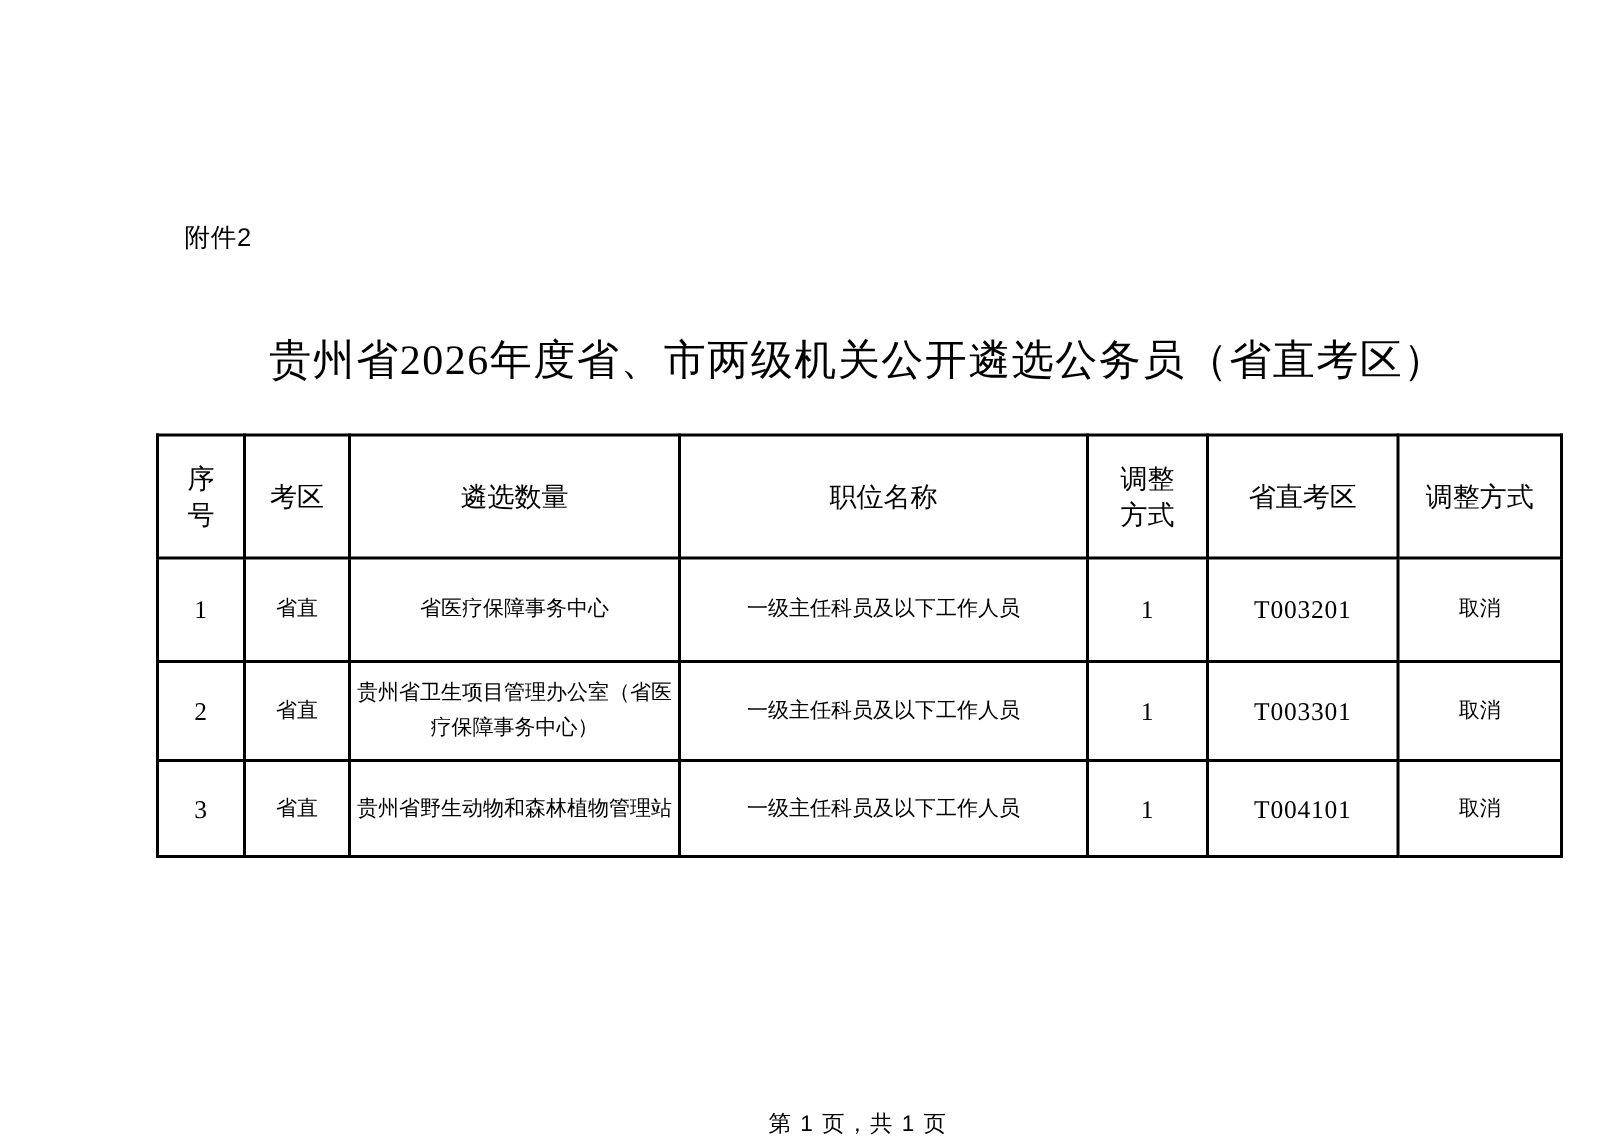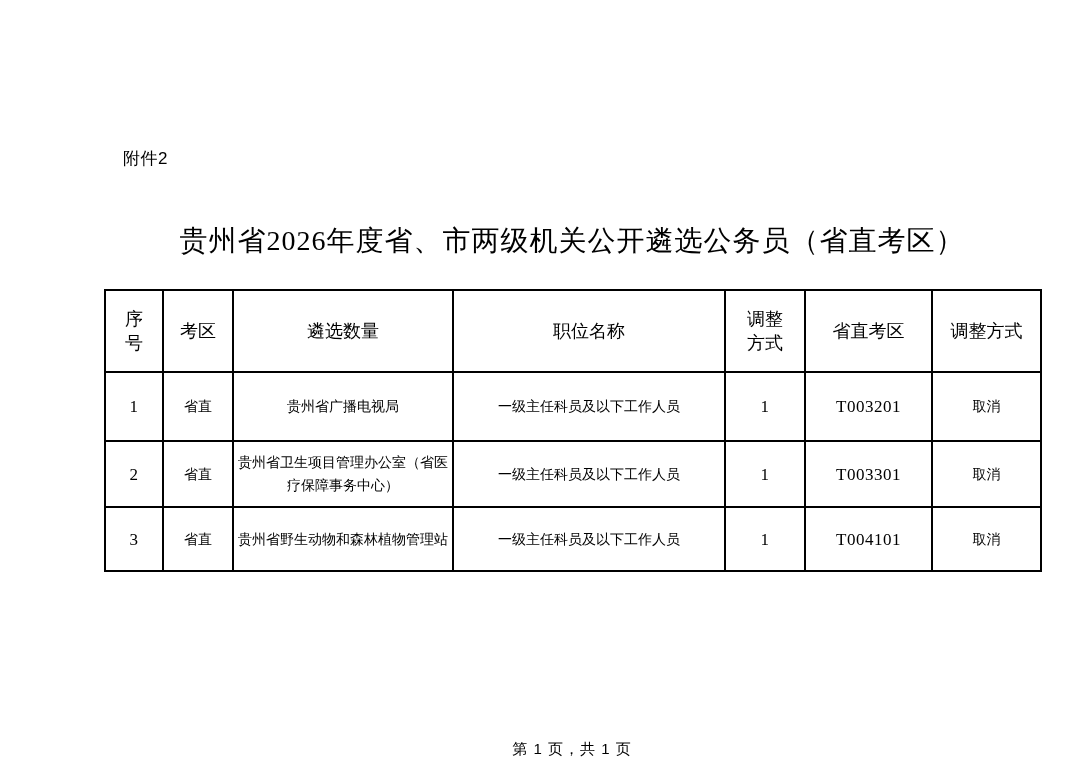--- a/index.html
+++ b/index.html
@@ -100,21 +100,21 @@
         <th>考区</th>
         <th>遴选数量</th>
         <th>职位名称</th>
         <th>调整方式</th>
         <th>省直考区</th>
         <th>调整方式</th>
       </tr>
       <tr class="data-row data-row-first">
         <td class="num-cell">1</td>
         <td>省直</td>
-        <td>贵州省广播电视局</td>
+        <td>省医疗保障事务中心</td>
         <td>一级主任科员及以下工作人员</td>
         <td class="num-cell">1</td>
         <td class="code-cell">T003201</td>
         <td>取消</td>
       </tr>
       <tr class="data-row">
         <td class="num-cell">2</td>
         <td>省直</td>
         <td>贵州省卫生项目管理办公室（省医疗保障事务中心）</td>
         <td>一级主任科员及以下工作人员</td>

